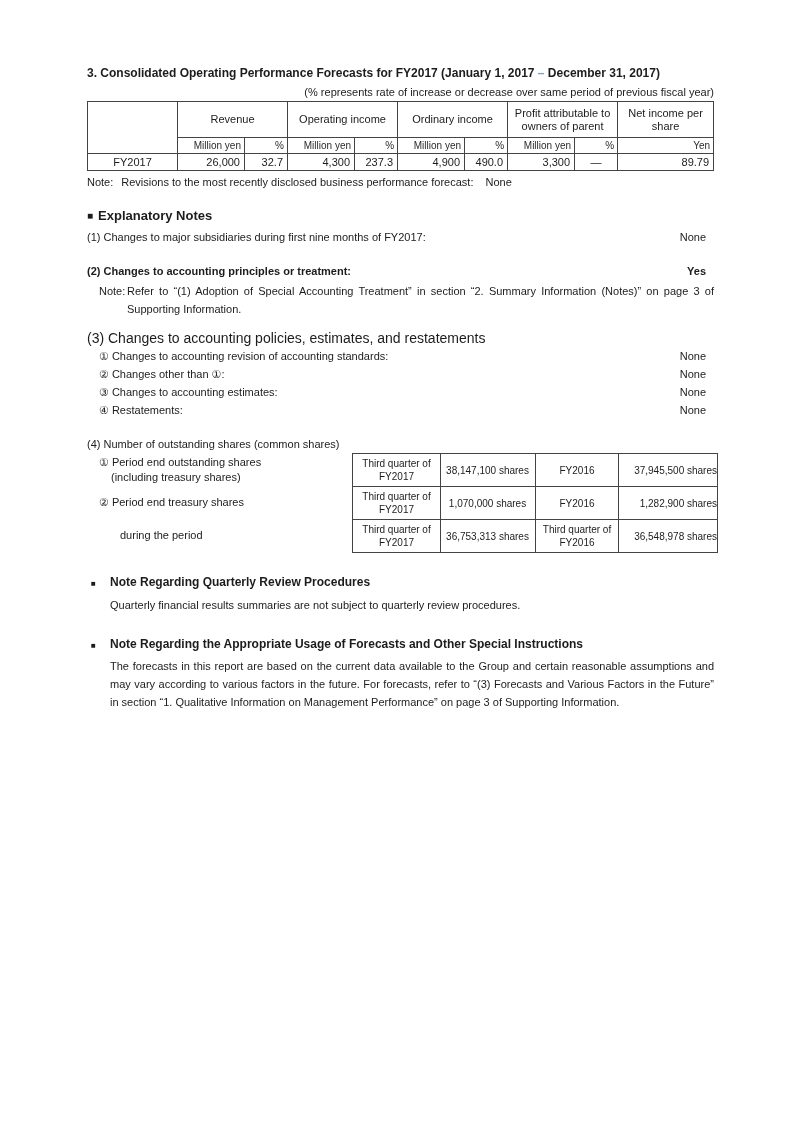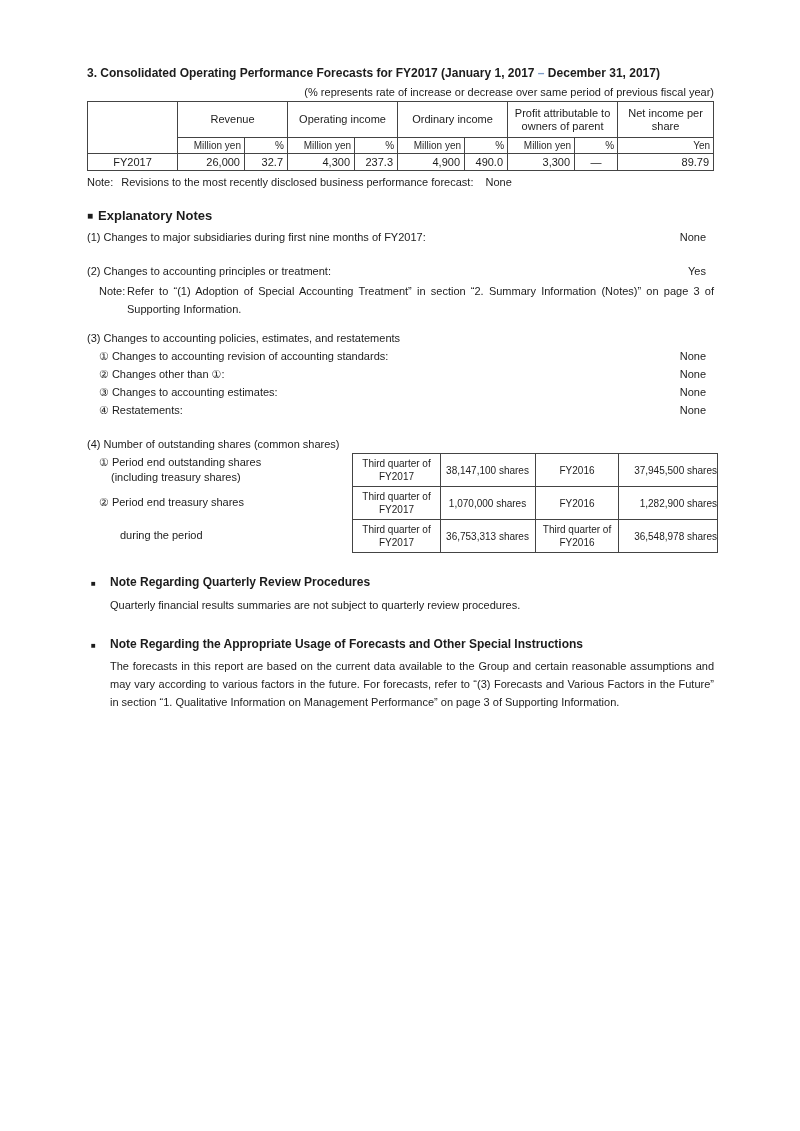--- a/index.html
+++ b/index.html
@@ -53,31 +53,31 @@
     font-size: 13px; font-weight: bold; line-height: 16px;
   }
   .exp-heading .bullet { font-size: 10px; margin-right: 5px; vertical-align: 1px; }
 
   .qa-row {
     display: flex; justify-content: space-between;
     font-size: 11px; line-height: 14px;
   }
   .qa-row .qa-value { padding-right: 8px; }
   .row-1 { margin-top: 6px; }
-  .row-2 { margin-top: 20px; }
+  .row-2 { margin-top: 20px; font-weight: bold; }
 
   .note-block {
     margin-top: 4px;
     display: flex;
     font-size: 11px; line-height: 18px;
   }
   .note-block .nb-label { width: 28px; margin-left: 12px; flex: none; }
   .note-block .nb-text { flex: 1; text-align: justify; }
 
-  .item3-heading { margin-top: 13px; font-size: 11px; line-height: 14px; }
+  .item3-heading { margin-top: 13px; font-size: 14px; line-height: 14px; }
   .subitem {
     display: flex; justify-content: space-between;
     margin-top: 4px; margin-left: 12px;
     font-size: 11px; line-height: 14px;
   }
   .subitem .qa-value { padding-right: 8px; }
 
   .item4-heading { margin-top: 20px; font-size: 11px; line-height: 14px; }
 
   

